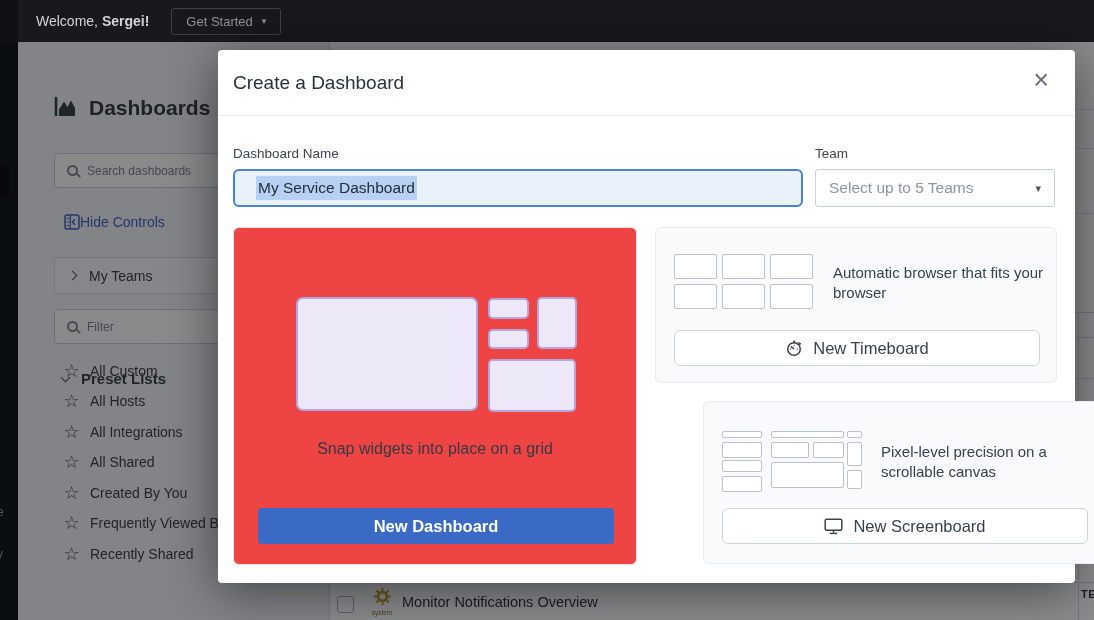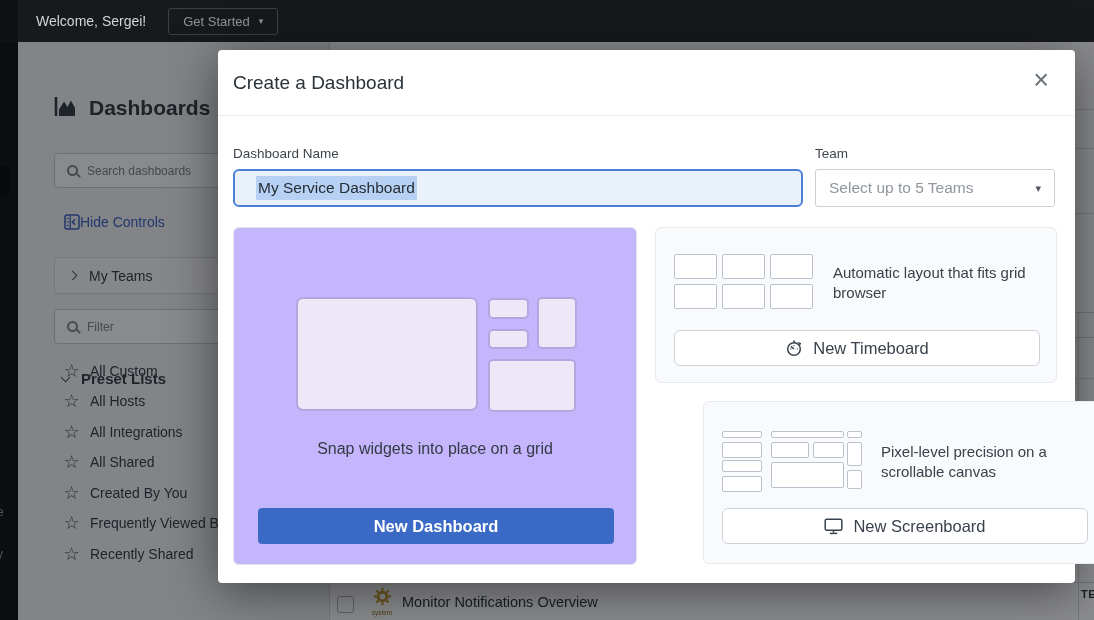--- a/index.html
+++ b/index.html
@@ -9,21 +9,21 @@
   
   .rail { position:absolute; left:0; top:0; width:18px; height:620px; background:#0f1114; z-index:3; overflow:hidden; }
   .rail-pill { position:absolute; left:0; top:166px; width:9px; height:30px; background:#060809; border-radius:0 5px 5px 0; }
   .rail-frag { position:absolute; left:-3px; width:10px; color:#96999d; font-size:12px; overflow:hidden; }
   .rail-frag.f0 { top:505px; }
   .rail-frag.f1 { top:547px; }
 
   
   .topbar { position:absolute; left:0; top:0; width:1094px; height:42px; background:#17191d; z-index:2; display:flex; align-items:center; }
   .welcome { color:#d3d4d6; font-size:14px; margin-left:36px; }
-  .welcome b { font-weight:normal; }
+  .welcome b { font-weight:bold; }
   .get-started { margin-left:22px; height:27px; padding:0 14px; display:flex; align-items:center; gap:9px;
     border:1px solid #3b4046; border-radius:3px; color:#8f959b; font-size:13px; background:transparent; }
   .get-started .caret { font-size:9px; color:#8f959b; }
 
   
   .sidebar { position:absolute; left:18px; top:42px; width:312px; height:578px; background:#eef0f2; border-right:1px solid #d5d8dc; z-index:1; }
   .page-head { position:absolute; left:36px; top:54px; display:flex; align-items:flex-start; gap:11px; }
   .page-head .ttl { font-size:21px; font-weight:600; color:#30373e; }
   .side-input { position:absolute; left:36px; width:262px; height:35px; background:#fafbfc; border:1px solid #c7ccd2; border-radius:4px; display:flex; align-items:center; padding-left:12px; gap:9px; }
   .side-input input { border:none; outline:none; background:transparent; font-size:12px; color:#40474f; width:200px; font-family:"Liberation Sans",sans-serif; }
@@ -65,21 +65,21 @@
   .fld-label { position:absolute; font-size:13.5px; color:#3e454d; }
   .name-label { left:15px; top:96px; }
   .team-label { left:597px; top:96px; }
   .name-input { position:absolute; left:15px; top:119px; width:570px; height:38px; background:#e9f1fb; border:2px solid #4b80d6; border-radius:6px; display:flex; align-items:center; padding-left:21px; }
   .name-input .sel { background:#b6d1f3; color:#262d34; font-size:15.5px; padding:3px 2px; }
   .team-select { position:absolute; left:597px; top:119px; width:240px; height:38px; background:#fff; border:1px solid #ccd1d7; border-radius:3px; display:flex; align-items:center; justify-content:space-between; padding:0 13px; }
   .team-select .ph { font-size:15.5px; color:#8f969e; }
   .team-select .caret { font-size:11px; color:#4d545c; }
 
   .card { position:absolute; border-radius:6px; }
-  .card-grid { left:15px; top:177px; width:404px; height:338px; background:#c4b5fd; border:1px solid #e2e5e9; }
+  .card-grid { left:15px; top:177px; width:404px; height:338px; background:#ef4444; border:1px solid #e2e5e9; }
   .card-time { left:437px; top:177px; width:402px; height:156px; background:#f9fafb; border:1px solid #e8ebef; }
   .card-screen { left:437px; top:351px; width:402px; height:163px; background:#f9fafb; border:1px solid #e8ebef;margin-left:48px; }
 
   
   .illo { position:absolute; left:62px; top:69px; width:342px; height:115px; }
   .pbox { position:absolute; background:#ede8f8; border:2px solid #b6a6e0; border-radius:5px; }
   .pbox.big { left:0; top:0; width:182px; height:114px; border-radius:7px; }
   .pbox.s1 { left:192px; top:1px; width:41px; height:21px; }
   .pbox.s2 { left:192px; top:32px; width:41px; height:20px; }
   .pbox.tall { left:241px; top:0; width:40px; height:52px; }
@@ -276,21 +276,21 @@
 
   <div class="card card-time">
     <div class="mini-grid">
       <div class="wbox r0c0"></div>
       <div class="wbox r0c1"></div>
       <div class="wbox r0c2"></div>
       <div class="wbox r1c0"></div>
       <div class="wbox r1c1"></div>
       <div class="wbox r1c2"></div>
     </div>
-    <div class="card-desc">Automatic layout that fits grid browser</div>
+    <div class="card-desc">Automatic browser that fits your browser</div>
     <button class="btn-secondary">
       <svg width="18" height="18" viewBox="0 0 18 18">
         <circle cx="9" cy="10" r="6.3" fill="none" stroke="#39424c" stroke-width="1.5"></circle>
         <line x1="9" y1="1.6" x2="9" y2="3.6" stroke="#39424c" stroke-width="1.6"></line>
         <line x1="9" y1="10" x2="5.9" y2="7.4" stroke="#39424c" stroke-width="1.4"></line>
         <line x1="9" y1="6.1" x2="9" y2="7.3" stroke="#39424c" stroke-width="1"></line>
         <line x1="5.2" y1="10" x2="6.4" y2="10" stroke="#39424c" stroke-width="1"></line>
         <line x1="11.6" y1="10" x2="12.8" y2="10" stroke="#39424c" stroke-width="1"></line>
         <path d="M13.2 3.2 a8 8 0 0 1 2 2" fill="none" stroke="#39424c" stroke-width="1.3"></path>
         <path d="M15.6 3.9 l-0.3 1.6 l-1.6 -0.4" fill="none" stroke="#39424c" stroke-width="1"></path>

